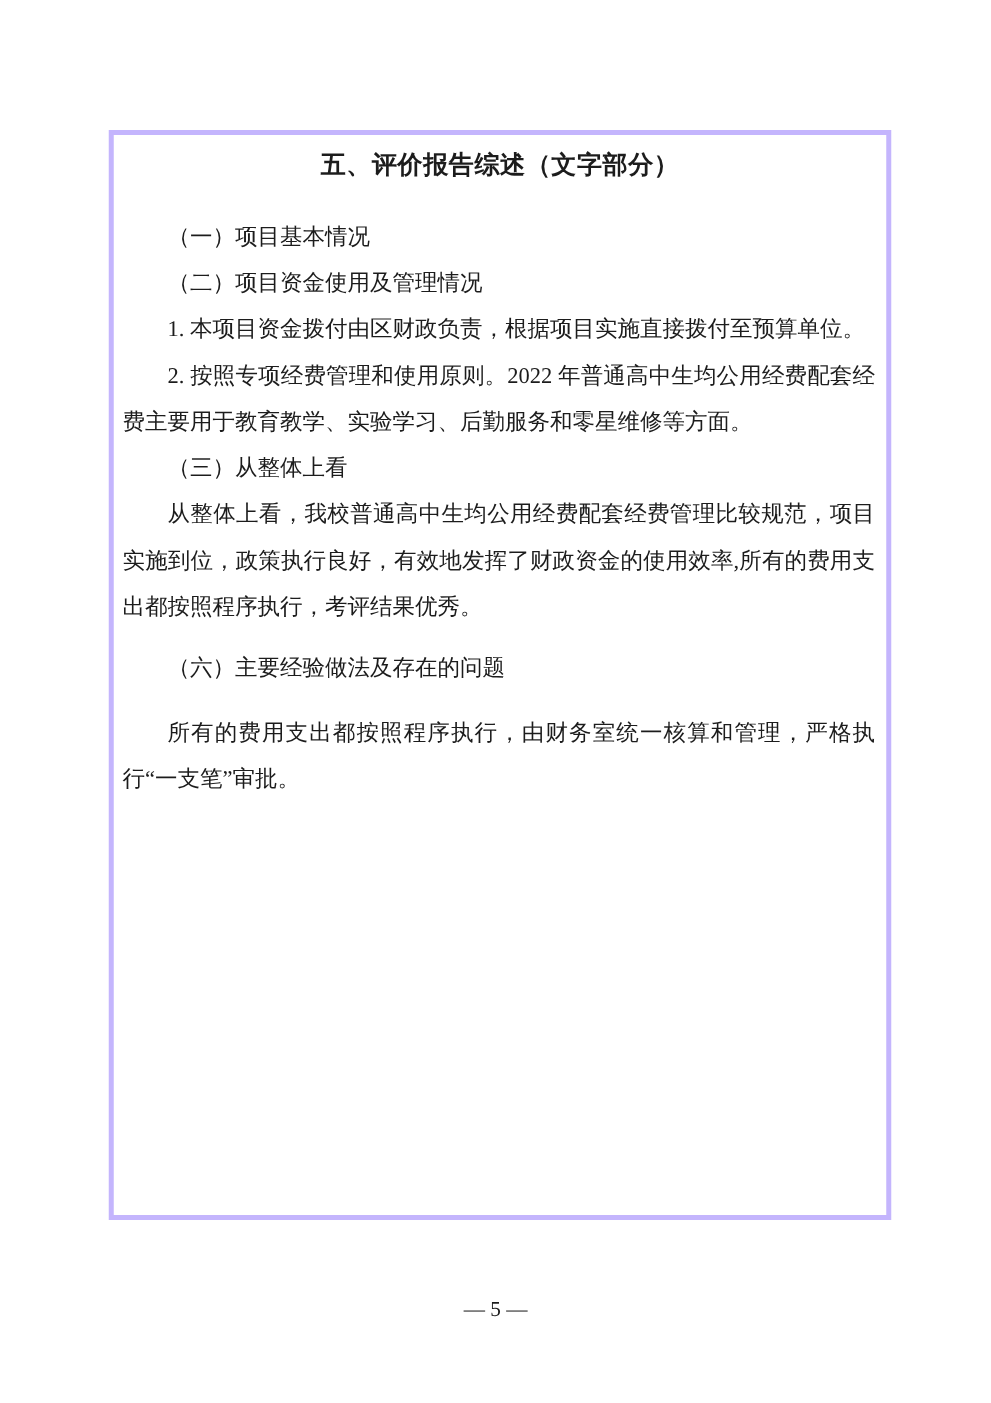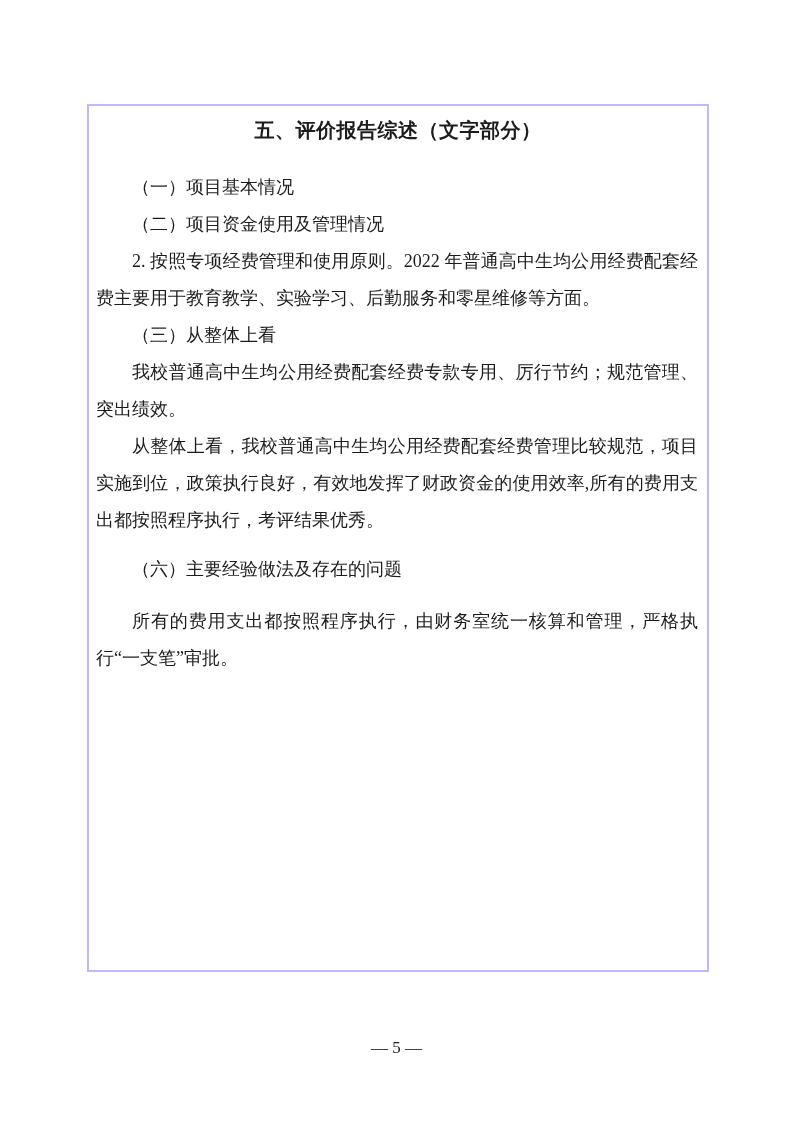--- a/index.html
+++ b/index.html
@@ -17,21 +17,21 @@
     background: #ffffff;
     font-family: "Liberation Serif", serif;
     color: #1c1c1c;
   }
   .doc-box {
     position: absolute;
     left: 87px;
     top: 104px;
     width: 618px;
     height: 864px;
-    border: 2px solid #c4b5fd;
+    border: 4px solid #c4b5fd;
     background: #ffffff;
     box-sizing: content-box;
   }
   .title {
     margin: 9px 0 0 0;
     text-align: center;
     font-size: 20px;
     line-height: 30px;
     font-weight: bold;
     letter-spacing: 0.5px;
@@ -66,22 +66,22 @@
 </style>
 </head>
 <body>
 
 <div class="page">
   <div class="doc-box">
     <div class="title">五、评价报告综述（文字部分）</div>
     <div class="content">
       <p class="heading">（一）项目基本情况</p>
       <p class="heading">（二）项目资金使用及管理情况</p>
+      <p class="para">1. 本项目资金拨付由区财政负责，根据项目实施直接拨付至预算单位。</p>
       <p class="para">2. 按照专项经费管理和使用原则。2022 年普通高中生均公用经费配套经费主要用于教育教学、实验学习、后勤服务和零星维修等方面。</p>
       <p class="heading">（三）从整体上看</p>
-      <p class="para">我校普通高中生均公用经费配套经费专款专用、厉行节约；规范管理、突出绩效。</p>
       <p class="para">从整体上看，我校普通高中生均公用经费配套经费管理比较规范，项目实施到位，政策执行良好，有效地发挥了财政资金的使用效率,所有的费用支出都按照程序执行，考评结果优秀。</p>
       <p class="heading gap-top-sm">（六）主要经验做法及存在的问题</p>
       <p class="para gap-top-md">所有的费用支出都按照程序执行，由财务室统一核算和管理，严格执行“一支笔”审批。</p>
     </div>
   </div>
   <div class="page-number">— 5 —</div>
 </div>
 
 </body></html>

